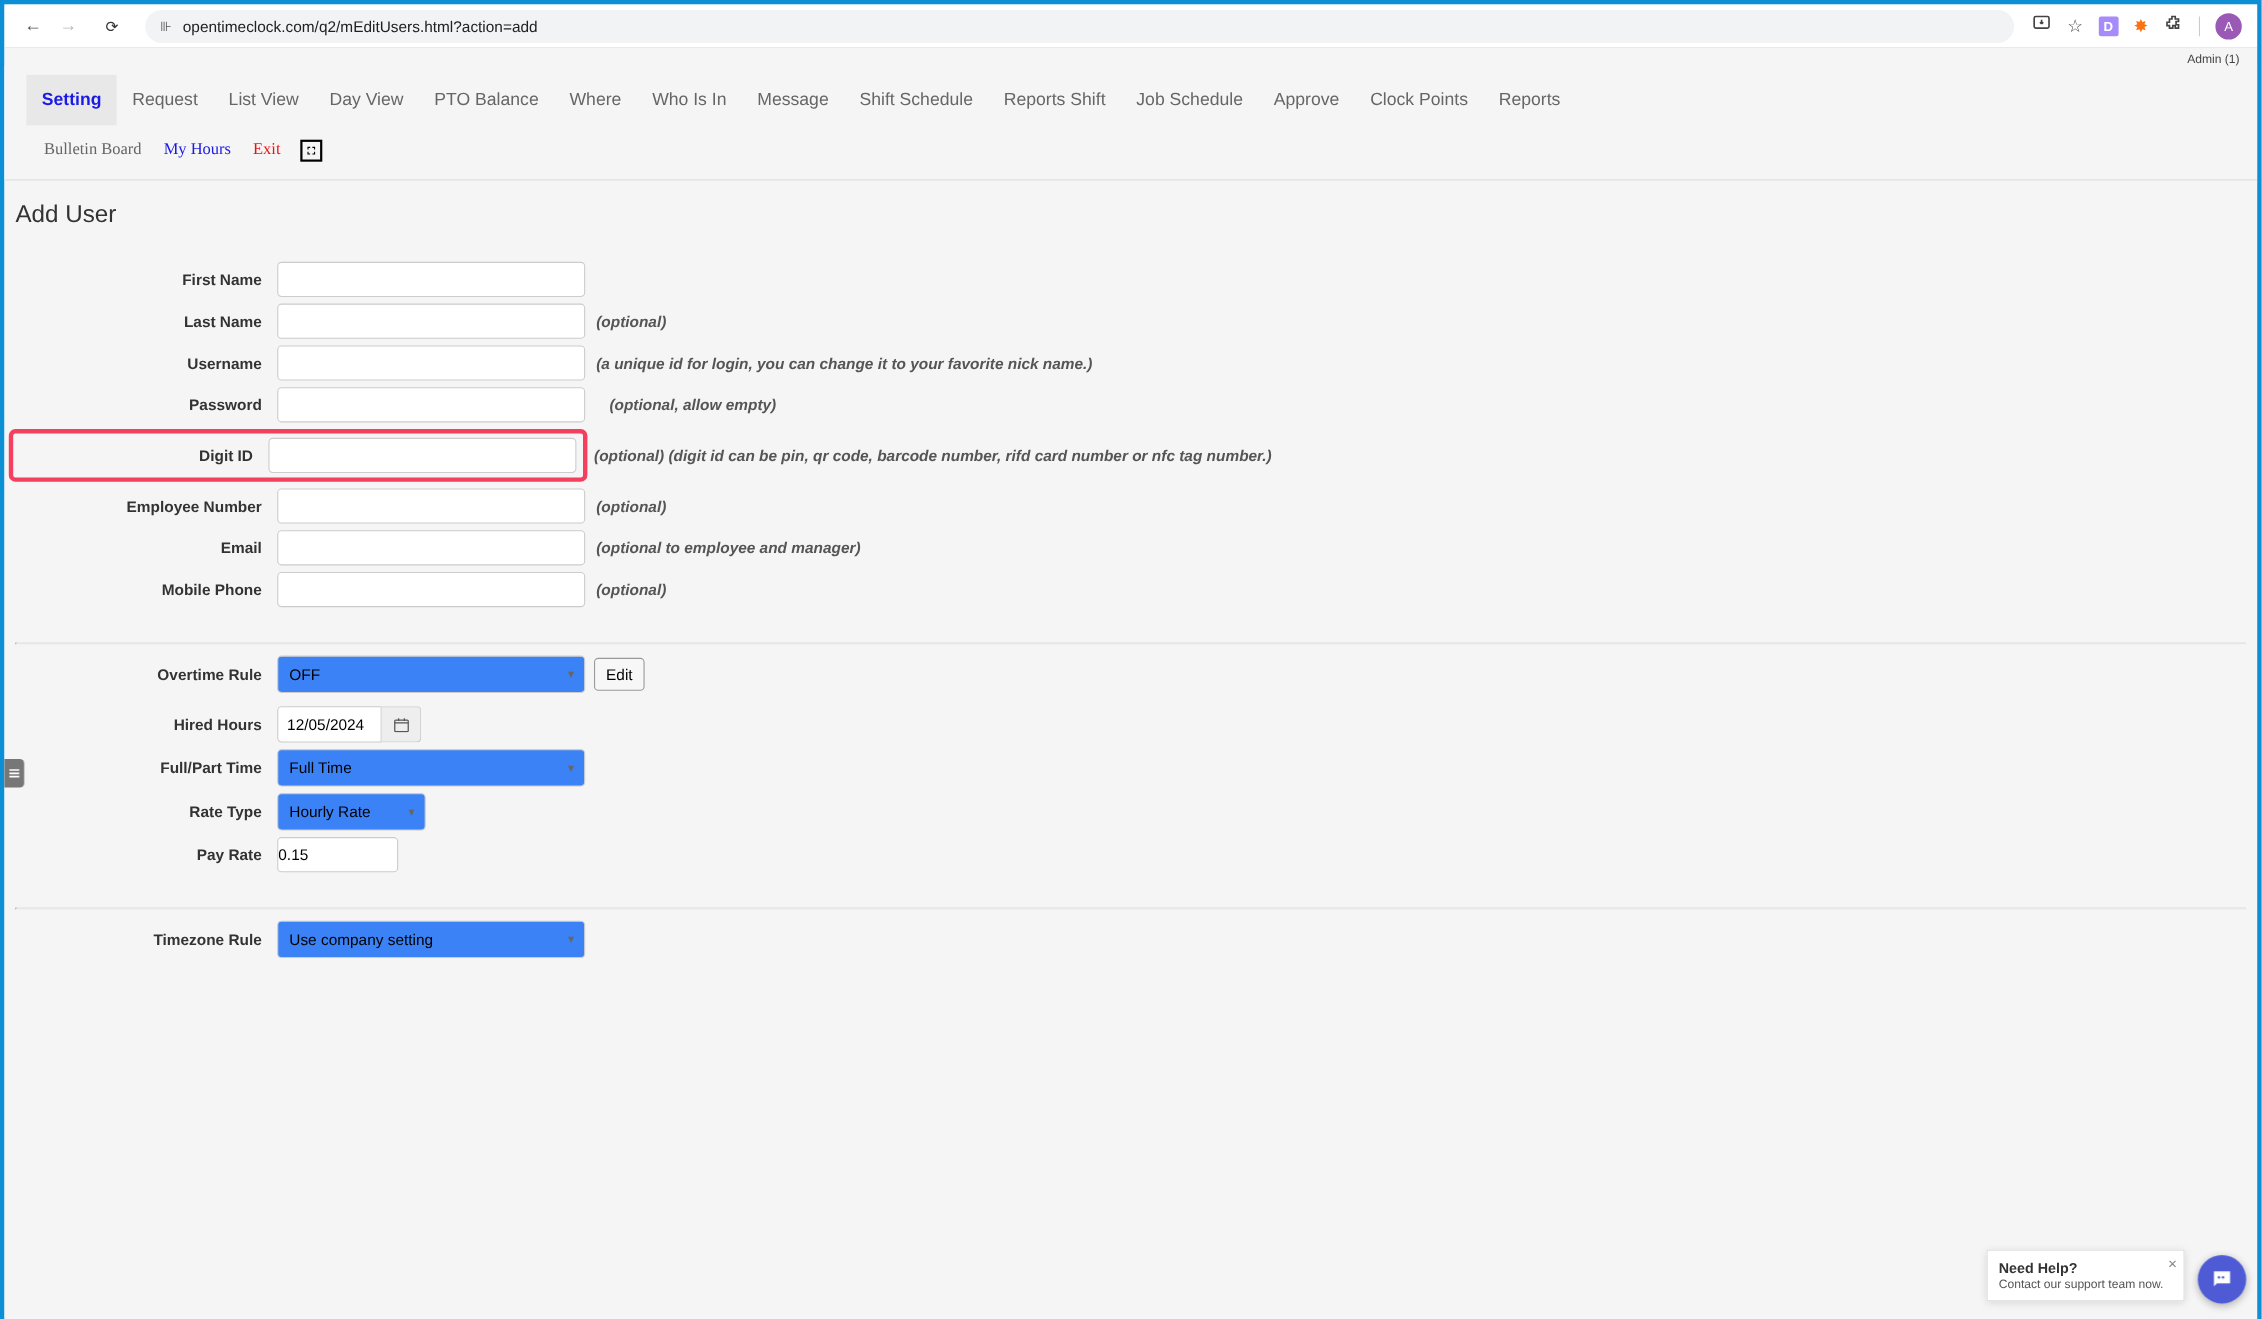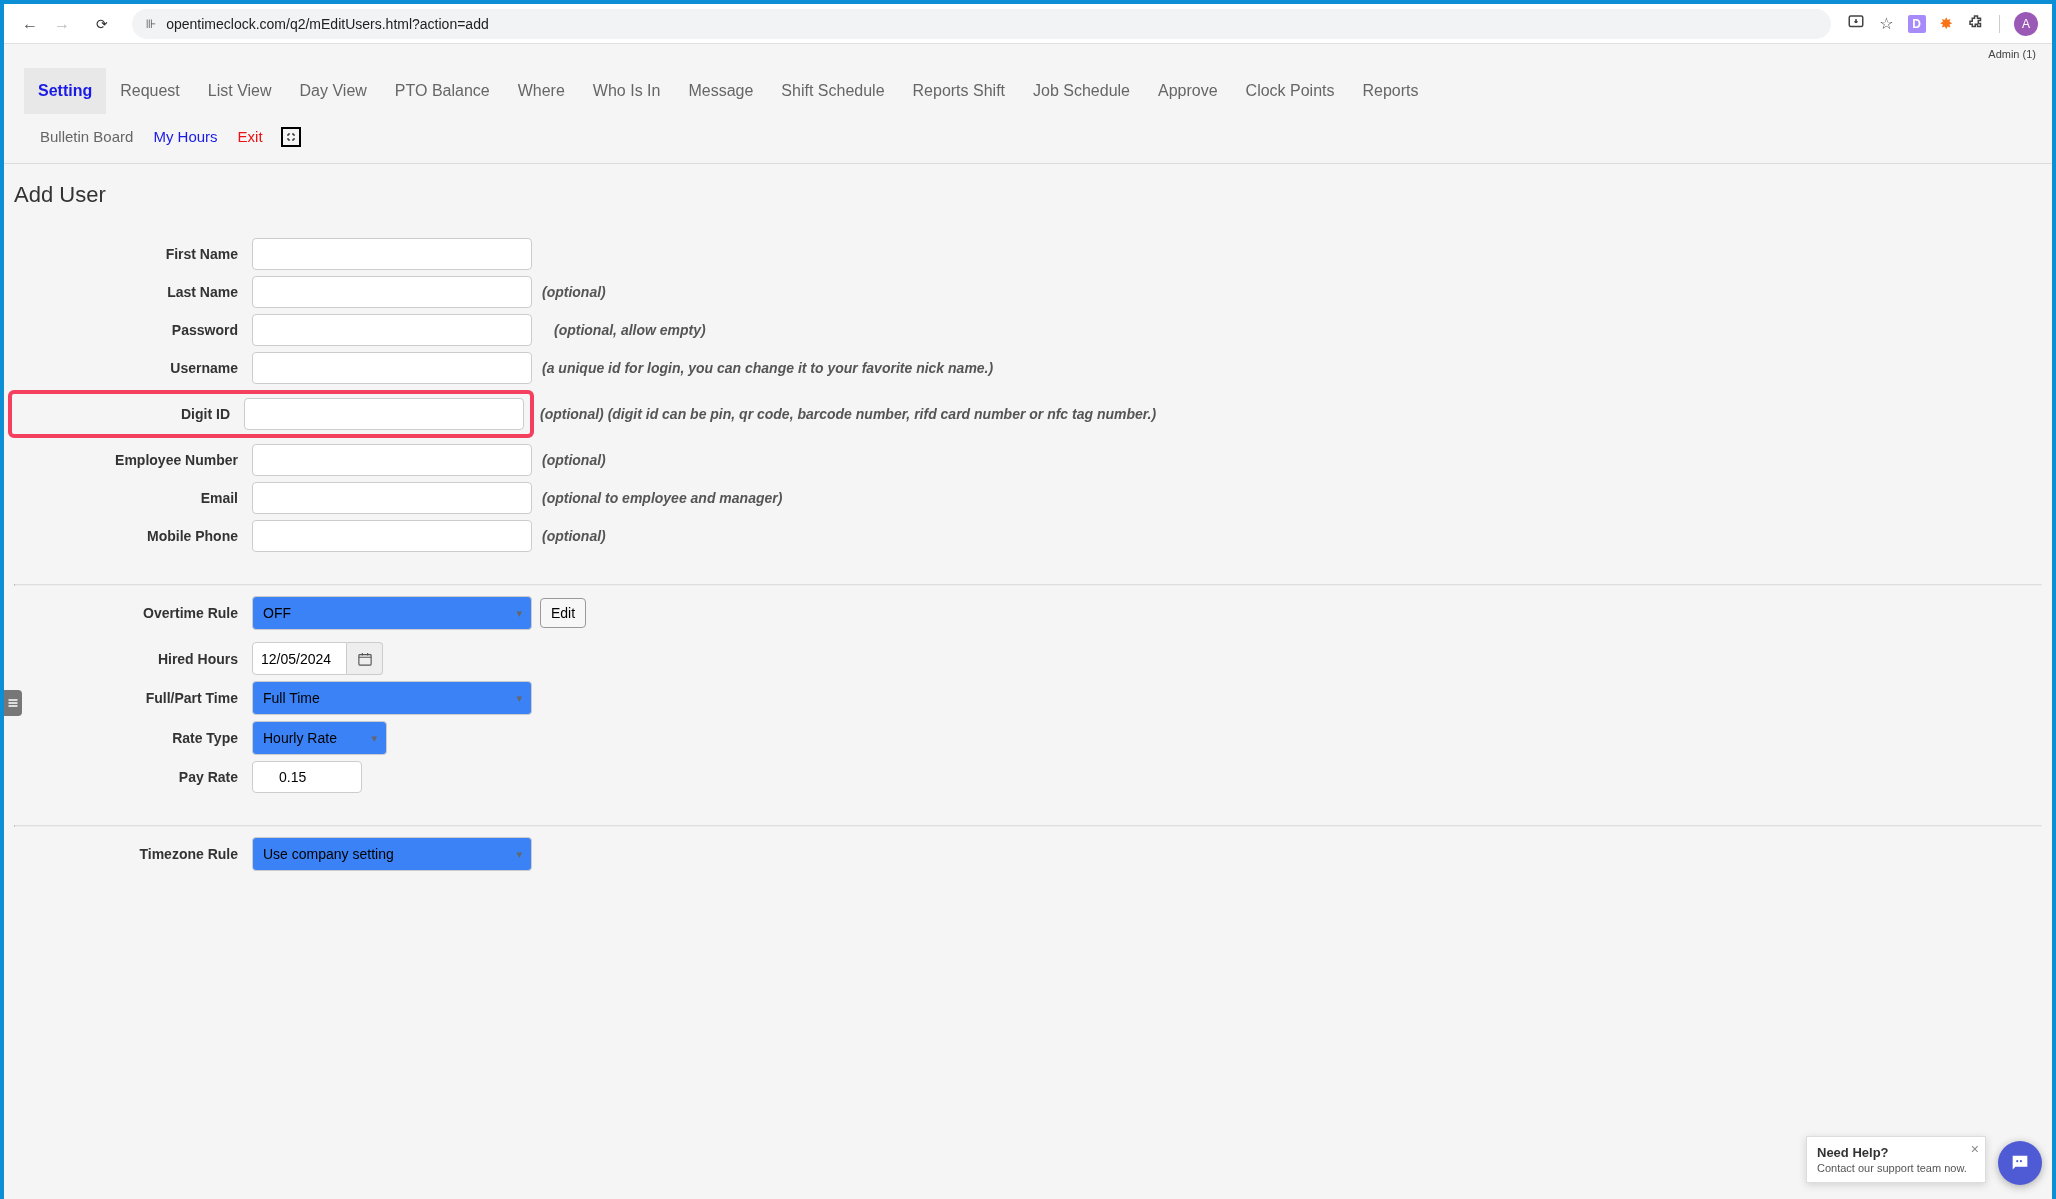--- a/index.html
+++ b/index.html
@@ -137,20 +137,21 @@
       color: #1a1ae6;
       font-weight: 600;
     }
     .nav-secondary {
       display: flex;
       align-items: center;
       gap: 0;
       padding-left: 6px;
       margin-top: 4px;
       width: 100%;
+      font-family: Liberation Serif, serif;
     }
     .nav-link {
       padding: 10px 10px;
       font-size: 15px;
       cursor: pointer;
     }
     .nav-link.gray { color: #666; }
     .nav-link.blue { color: #1a1ae6; text-align: right; }
     .nav-link.red { color: #e11; }
     .fullscreen-icon {
@@ -201,21 +202,21 @@
     .form-field {
       display: flex;
       align-items: center;
       gap: 8px;
     }
     .text-input {
       width: 280px;
       height: 32px;
       border: 1px solid #ccc;
       border-radius: 4px;
-      padding: 4px 26px;
+      padding: 4px 0;
       font-size: 14px;
       background: #fff;
     }
     .text-input.small {
       width: 110px;
     }
     .hint {
       font-style: italic;
       color: #555;
       font-size: 14px;
@@ -434,32 +435,32 @@
 
       <div class="form-row">
         <div class="form-label">Last Name</div>
         <div class="form-field">
           <input type="text" class="text-input" style="">
           <span class="hint">(optional)</span>
         </div>
       </div>
 
       <div class="form-row">
+        <div class="form-label">Username</div>
+        <div class="form-field">
+          <input type="text" class="text-input" style="">
+          <span class="hint">(a unique id for login, you can change it to your favorite nick name.)</span>
+        </div>
+      </div>
+
+      <div class="form-row">
         <div class="form-label">Password</div>
         <div class="form-field">
           <input type="text" class="text-input" style="">
           <span class="hint" style="margin-left:14px">(optional, allow empty)</span>
-        </div>
-      </div>
-
-      <div class="form-row">
-        <div class="form-label">Username</div>
-        <div class="form-field">
-          <input type="text" class="text-input" style="">
-          <span class="hint">(a unique id for login, you can change it to your favorite nick name.)</span>
         </div>
       </div>
 
       <div class="form-row" style="margin-left:0;">
         <div class="highlight-box">
           <div class="form-label">Digit ID</div>
           <input type="text" class="text-input" style="">
         </div>
         <span class="hint" style="margin-left:6px">(optional) (digit id can be pin, qr code, barcode number, rifd card number or nfc tag number.)</span>
       </div>

